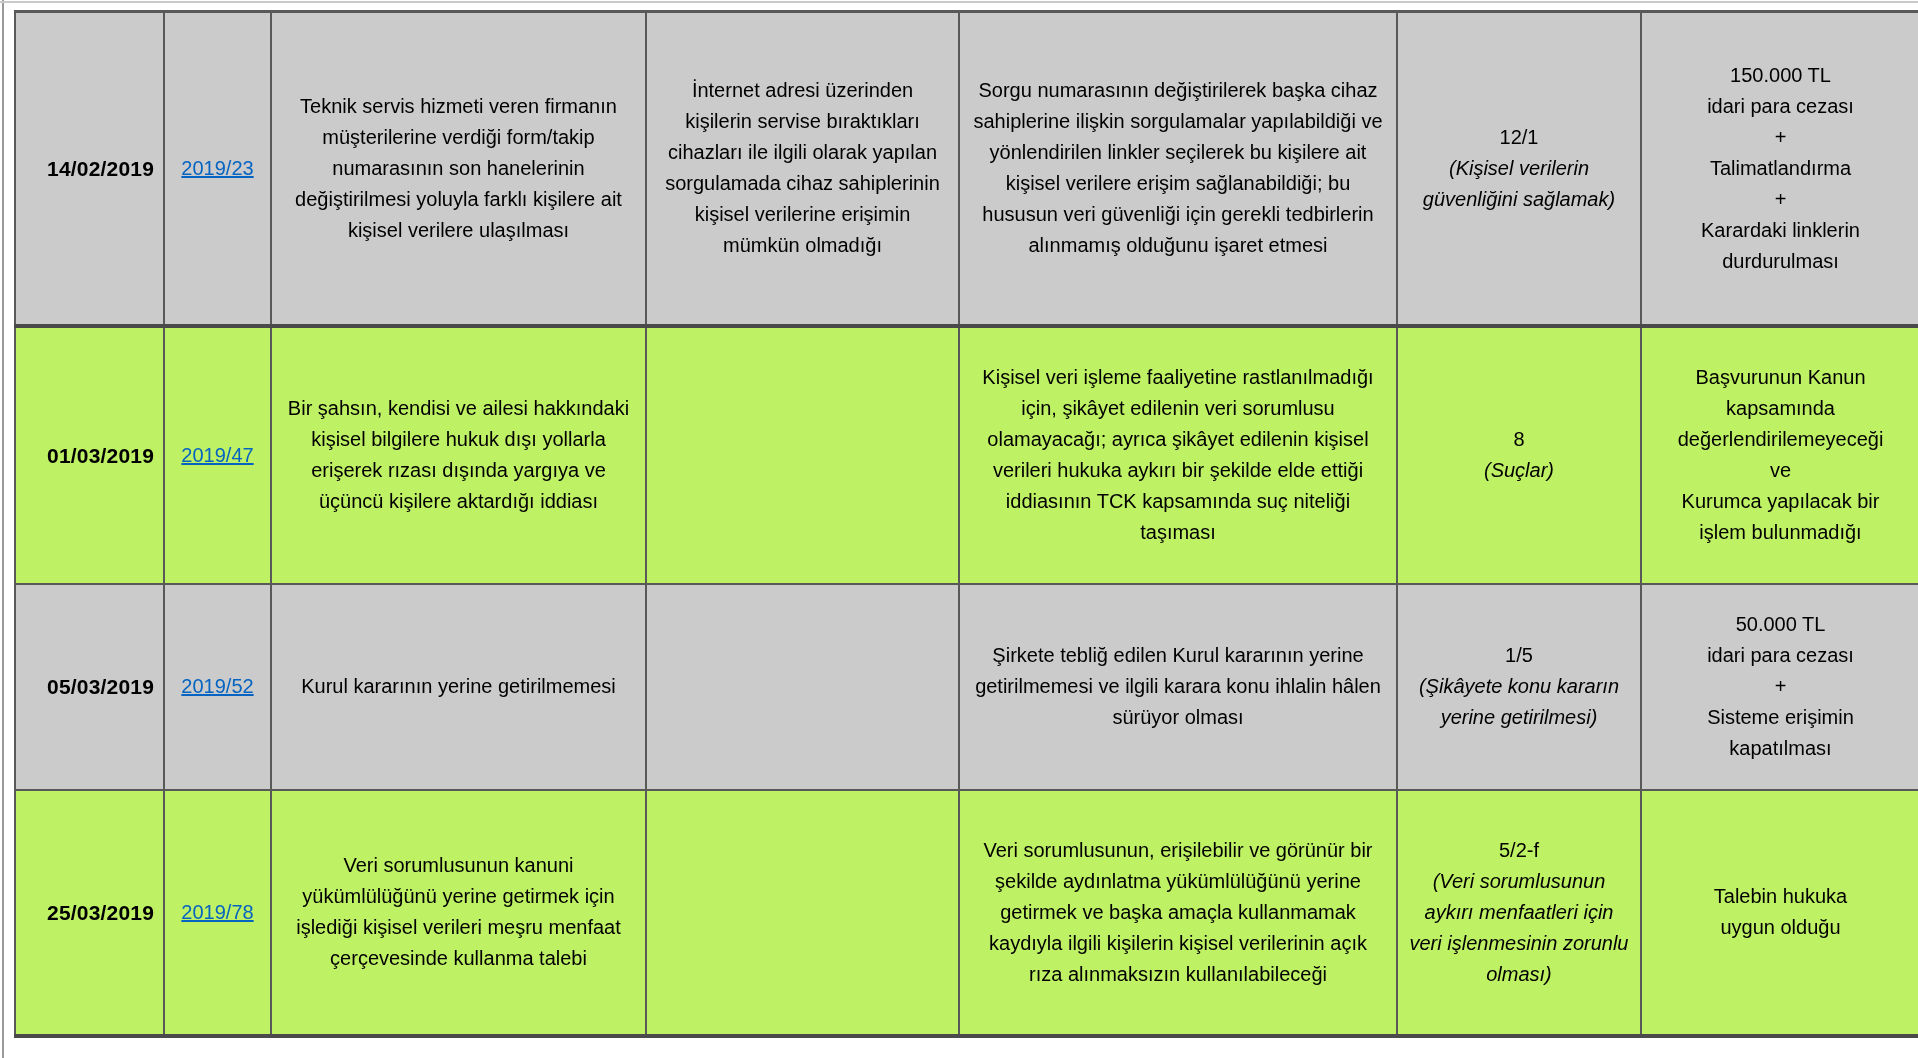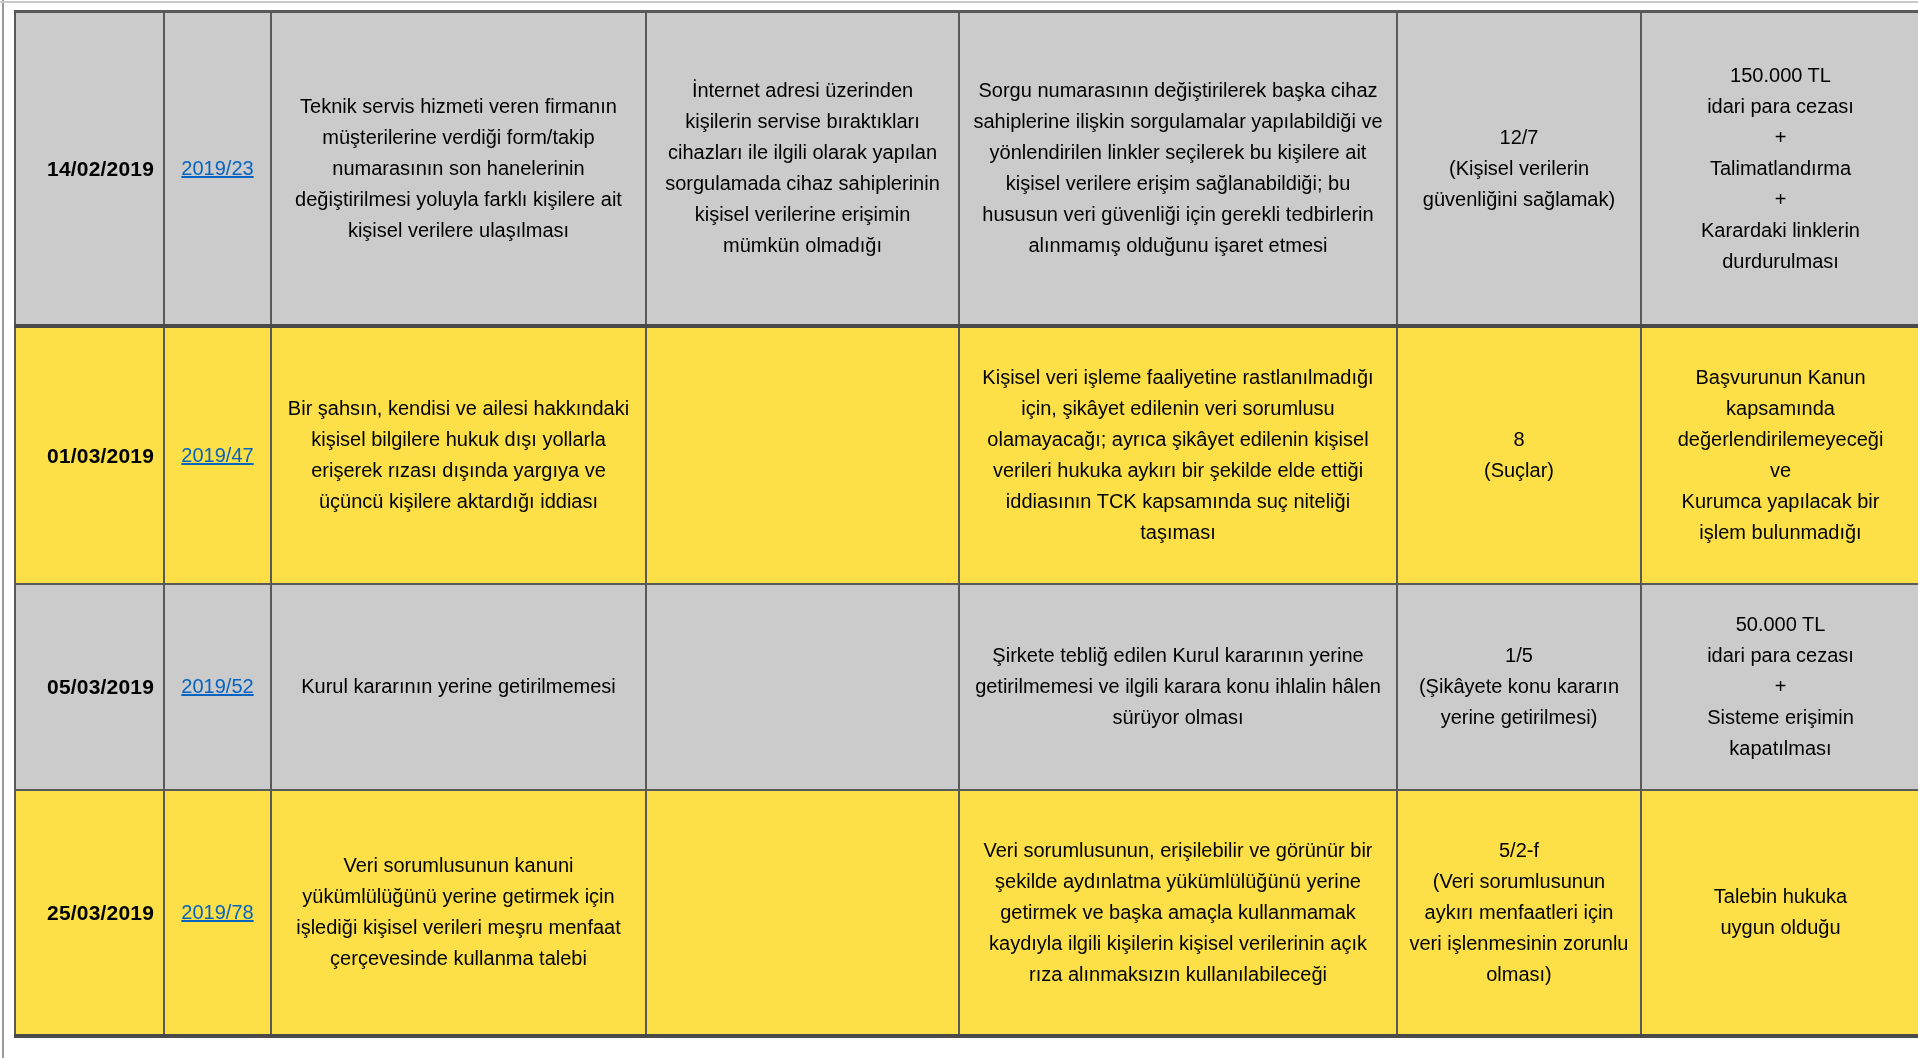--- a/index.html
+++ b/index.html
@@ -25,33 +25,33 @@
     border-collapse: collapse;
     table-layout: fixed;
   }
   td {
     border: 2px solid #595959;
     text-align: center;
     vertical-align: middle;
     font-size: 20px;
     line-height: 31px;
     padding: 4px 10px;
-    background: #fde047;
+    background: #bef264;
   }
   tr.shaded td { background: #cbcbcb; }
   tr.first-row td { border-top: 3px solid #595959; }
   tr.sep-thick td { border-bottom: 4px solid #4a4a4a; }
   td:last-child { border-right: none; text-align: center; }
   .date-cell { font-weight: bold; font-size: 21px; letter-spacing: 0.2px; padding-left: 31px; }
   a.decision-link {
     color: #0563C1;
     cursor: pointer;
   }
   .prelines { white-space: pre-line; }
-  .article-note { }
+  .article-note { font-style: italic; }
 </style>
 </head>
 <body>
 
 <div class="page-edge-left"></div>
 <div class="page-edge-top"></div>
 
 <table class="decisions">
   <colgroup>
     <col style="width:149px">
@@ -66,21 +66,21 @@
   <tbody>
       <tr class="shaded first-row sep-thick" style="height:314px">
     <td class="date-cell">14/02/2019</td>
     <td>
       <a class="decision-link" href="#">2019/23</a>
     </td>
     <td>Teknik servis hizmeti veren firmanın müşterilerine verdiği form/takip numarasının son hanelerinin değiştirilmesi yoluyla farklı kişilere ait kişisel verilere ulaşılması</td>
     <td>İnternet adresi üzerinden kişilerin servise bıraktıkları cihazları ile ilgili olarak yapılan sorgulamada cihaz sahiplerinin kişisel verilerine erişimin mümkün olmadığı</td>
     <td>Sorgu numarasının değiştirilerek başka cihaz sahiplerine ilişkin sorgulamalar yapılabildiği ve yönlendirilen linkler seçilerek bu kişilere ait kişisel verilere erişim sağlanabildiği; bu hususun veri güvenliği için gerekli tedbirlerin alınmamış olduğunu işaret etmesi</td>
     <td>
-      <div>12/7</div>
+      <div>12/1</div>
       <div class="article-note">(Kişisel verilerin güvenliğini sağlamak)</div>
     </td>
     <td class="prelines">150.000 TL
 idari para cezası
 +
 Talimatlandırma
 +
 Karardaki linklerin
 durdurulması</td>
   </tr>

